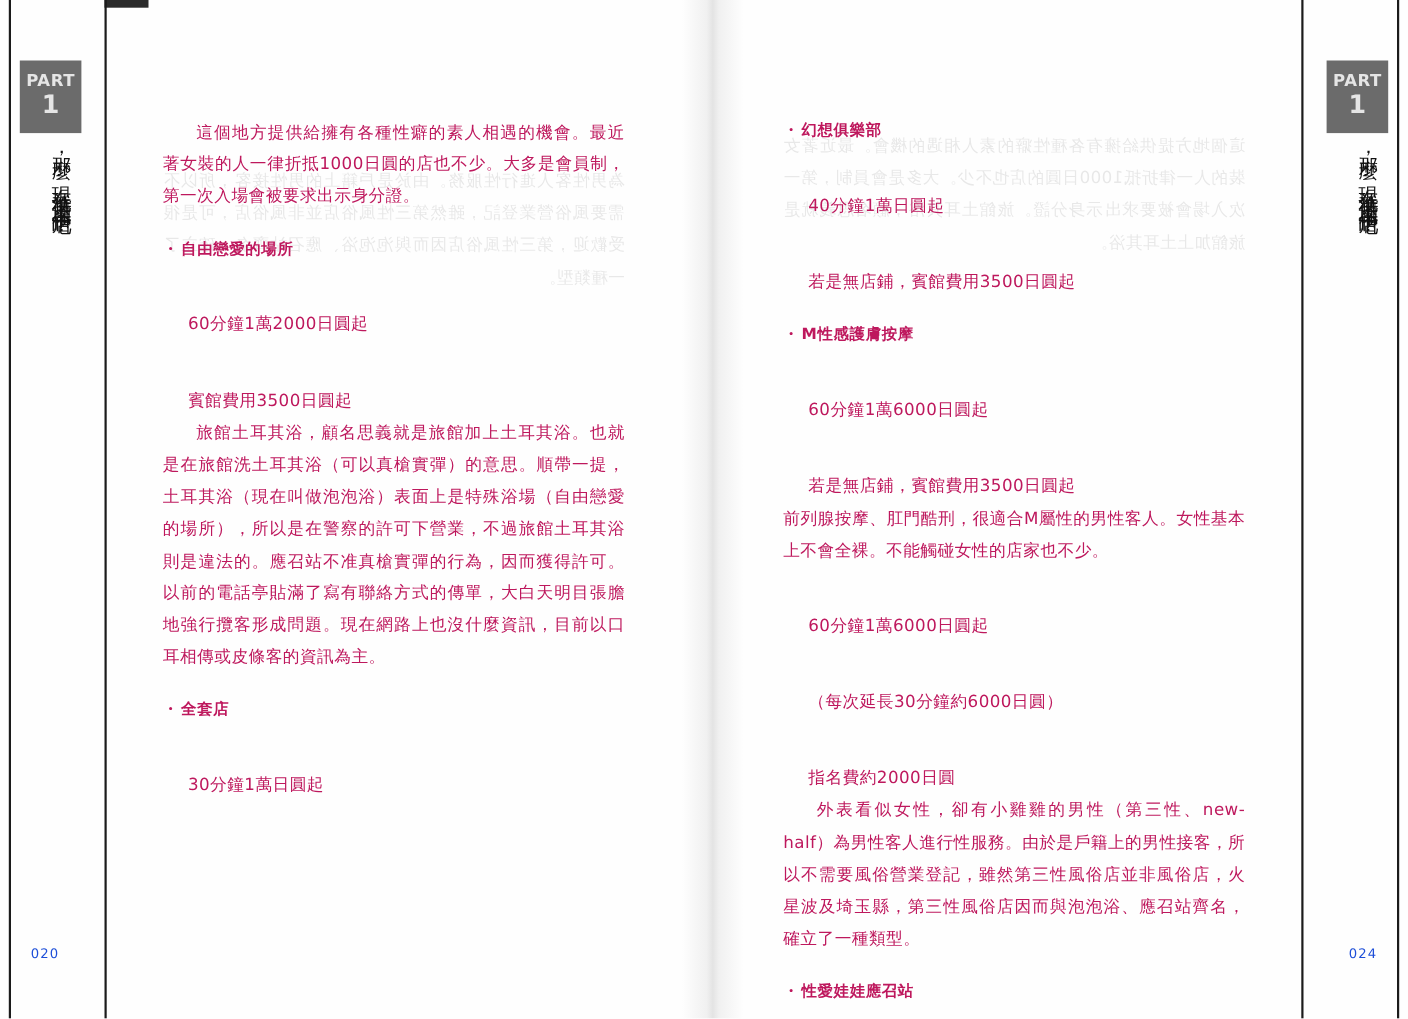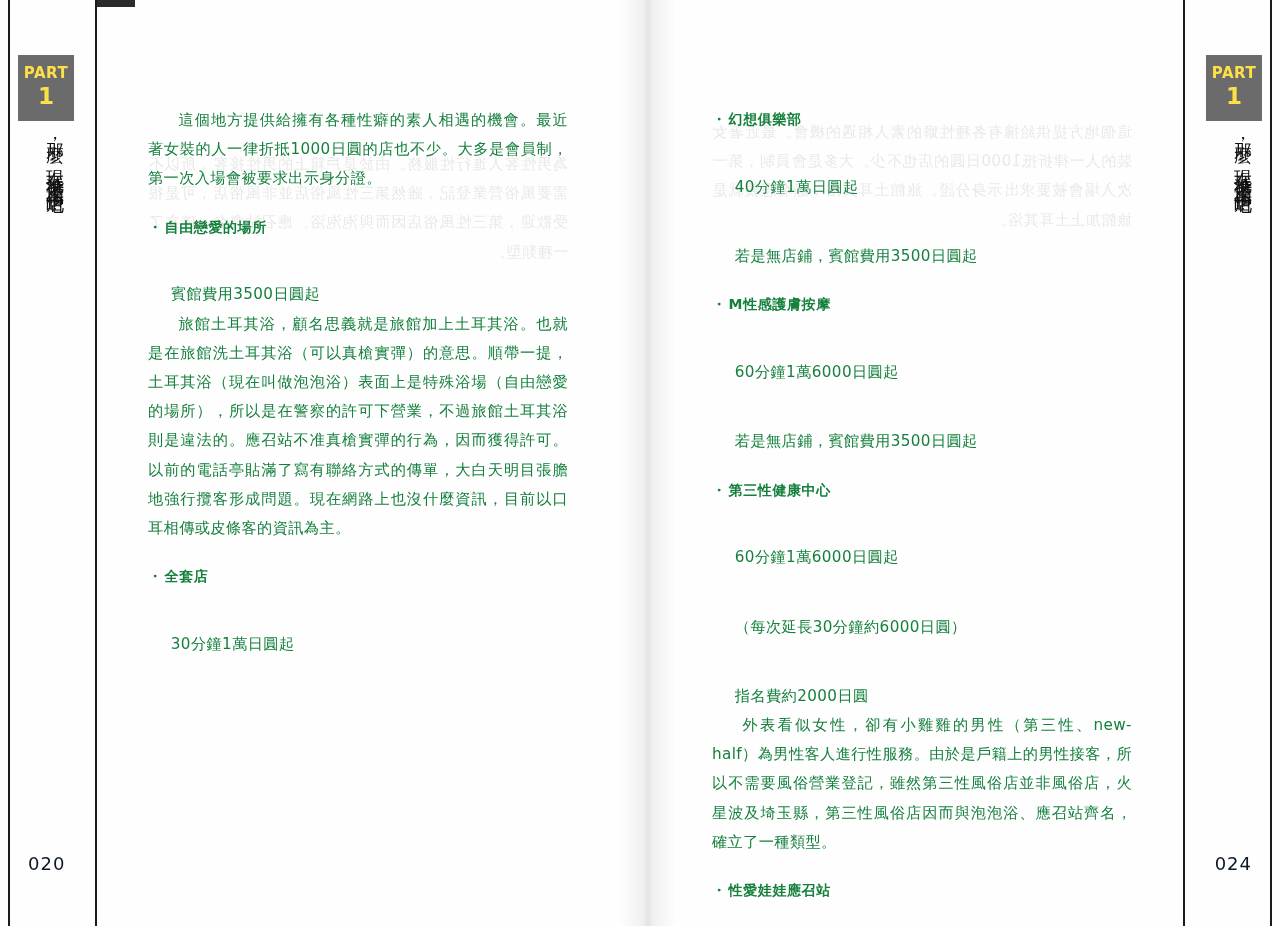--- a/index.html
+++ b/index.html
@@ -72,21 +72,21 @@
       rgba(90,90,90,0.16) 50%,
       rgba(120,120,120,0.10) 60%,
       rgba(255,255,255,0) 100%);
   }
 
   
   .part-tab {
     position: absolute;
     width: 56px;
     background: #6b6b6b;
-    color: #fde047;
+    color: #e5e5e5;
     text-align: center;
     padding: 10px 0 12px 0;
     line-height: 1.1;
   }
   .part-tab .part-word {
     font-family: "DejaVu Sans", "Liberation Sans", sans-serif;
     font-size: 15px;
     font-weight: bold;
     letter-spacing: 0.5px;
     display: block;
@@ -112,36 +112,36 @@
     line-height: 1.25;
     color: #111;
     font-family: "DejaVu Sans", "Liberation Sans", sans-serif;
   }
   .run-head-left { left: 26px; top: 128px; height: 520px; }
   .run-head-right { right: 26px; top: 128px; height: 520px; }
 
   
   .folio {
     position: absolute;
-    font-size: 18px;
-    color: #0f172a;
+    font-size: 12px;
+    color: #1d4ed8;
     letter-spacing: 1px;
     font-family: "DejaVu Sans", "Liberation Sans", sans-serif;
   }
   .folio-left { left: 28px; bottom: 52px; }
   .folio-right { right: 28px; bottom: 52px; }
 
   
   .col {
     position: absolute;
     top: 106px;
     width: 420px;
     font-size: 15.2px;
     line-height: 1.92;
-    color: #15803d;
+    color: #be185d;
     letter-spacing: 0.4px;
   }
   .col-left { left: 148px; }
   .col-right { left: 712px; }
 
   p {
     margin: 0 0 0 0;
     text-align: justify;
   }
   .para-indent { text-indent: 2em; }
@@ -192,20 +192,21 @@
   <div class="ghost ghost-left">
     為男性客人進行性服務。由於是戶籍上的男性接客，所以不需要風俗營業登記，雖然第三性風俗店並非風俗店，可是很受歡迎，第三性風俗店因而與泡泡浴、應召站齊名，確立了一種類型。
   </div>
 
   <div class="col col-left">
     <p class="para-indent">這個地方提供給擁有各種性癖的素人相遇的機會。最近著女裝的人一律折抵1000日圓的店也不少。大多是會員制，第一次入場會被要求出示身分證。</p>
 
     <p class="heading">
       <span class="bullet">・</span><span>自由戀愛的場所</span>
     </p>
+    <p class="line-indent">60分鐘1萬2000日圓起</p>
     <p class="line-indent">賓館費用3500日圓起</p>
     <p class="para-indent">旅館土耳其浴，顧名思義就是旅館加上土耳其浴。也就是在旅館洗土耳其浴（可以真槍實彈）的意思。順帶一提，土耳其浴（現在叫做泡泡浴）表面上是特殊浴場（自由戀愛的場所），所以是在警察的許可下營業，不過旅館土耳其浴則是違法的。應召站不准真槍實彈的行為，因而獲得許可。以前的電話亭貼滿了寫有聯絡方式的傳單，大白天明目張膽地強行攬客形成問題。現在網路上也沒什麼資訊，目前以口耳相傳或皮條客的資訊為主。</p>
 
     <p class="heading">
       <span class="bullet">・</span><span>全套店</span>
     </p>
     <p class="line-indent">30分鐘1萬日圓起</p>
   </div>
 
   <div class="part-tab part-tab-right">
@@ -224,24 +225,22 @@
       <span class="bullet">・</span><span>幻想俱樂部</span>
     </p>
     <p class="line-indent">40分鐘1萬日圓起</p>
     <p class="line-indent">若是無店鋪，賓館費用3500日圓起</p>
 
     <p class="heading">
       <span class="bullet">・</span><span>M性感護膚按摩</span>
     </p>
     <p class="line-indent">60分鐘1萬6000日圓起</p>
     <p class="line-indent">若是無店鋪，賓館費用3500日圓起</p>
-
-    <p class="heading">
-      <span class="bullet">・</span><span>第三性健康中心</span>
-    </p>
+    <p>前列腺按摩、肛門酷刑，很適合M屬性的男性客人。女性基本上不會全裸。不能觸碰女性的店家也不少。</p>
+
     <p class="line-indent">60分鐘1萬6000日圓起</p>
     <p class="line-indent">（每次延長30分鐘約6000日圓）</p>
     <p class="line-indent">指名費約2000日圓</p>
     <p class="para-indent">外表看似女性，卻有小雞雞的男性（第三性、new-half）為男性客人進行性服務。由於是戶籍上的男性接客，所以不需要風俗營業登記，雖然第三性風俗店並非風俗店，火星波及埼玉縣，第三性風俗店因而與泡泡浴、應召站齊名，確立了一種類型。</p>
 
     <p class="heading">
       <span class="bullet">・</span><span>性愛娃娃應召站</span>
     </p>
     <p class="line-indent">性愛娃娃一具　60分鐘1萬2000日圓起</p>
   </div>

